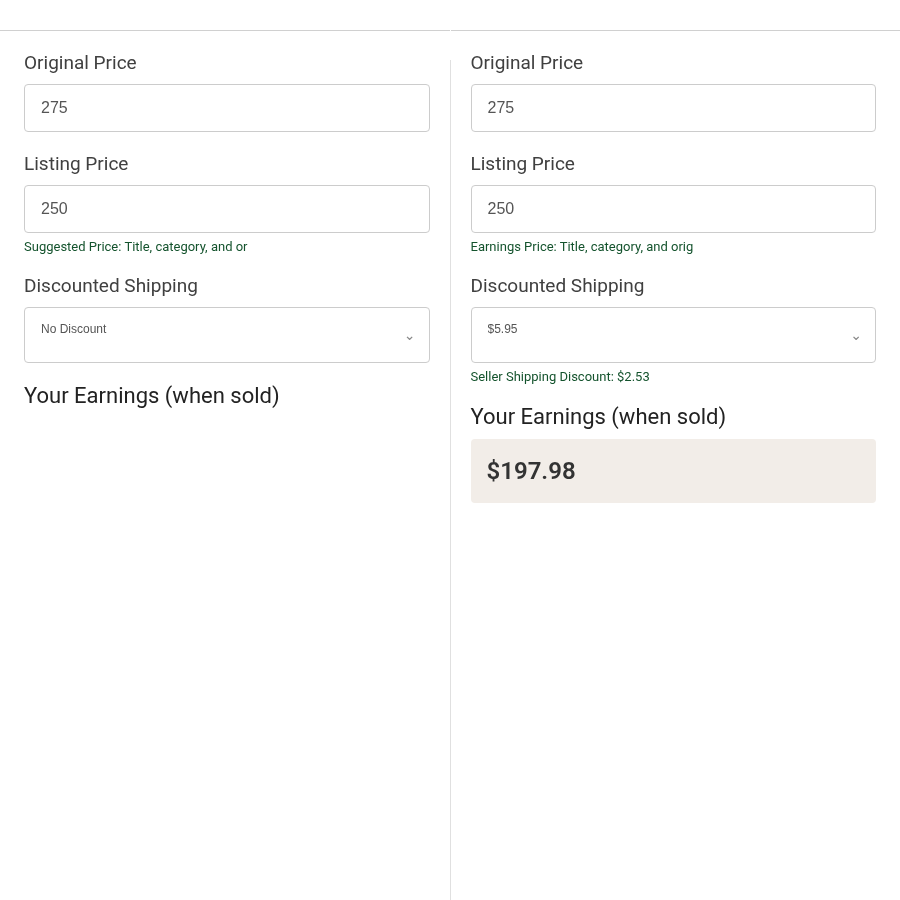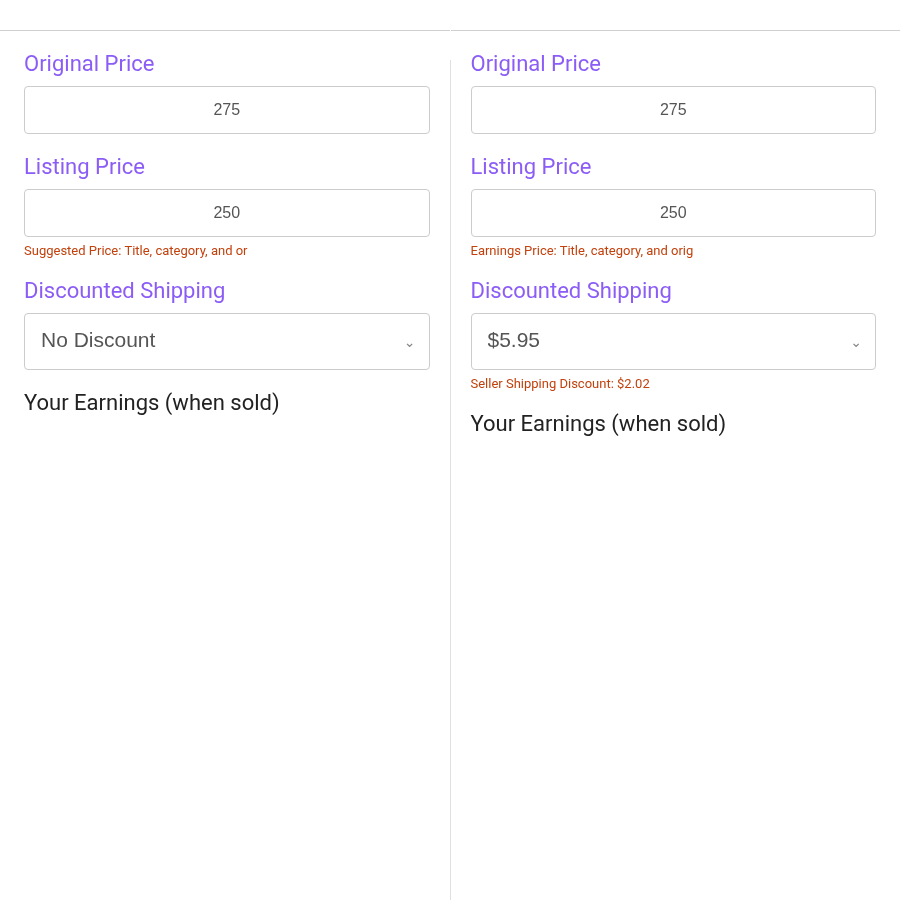--- a/index.html
+++ b/index.html
@@ -43,57 +43,56 @@
       width: 1px;
       background: #e0e0e0;
       margin-top: 30px;
     }
 
     .field-group {
       margin-bottom: 20px;
     }
 
     .field-label {
-      font-size: 22px;
+      font-size: 19px;
       font-weight: 400;
-      color: #8b5cf6;
+      color: #404040;
       margin-bottom: 10px;
       display: block;
     }
 
     .field-input {
       width: 100%;
       border: 1px solid #cccccc;
       border-radius: 4px;
       padding: 14px 16px;
       font-size: 16px;
       color: #555555;
       background: #ffffff;
       outline: none;
-      text-align: center;
     }
 
     .field-hint {
       font-size: 13px;
-      color: #c2410c;
+      color: #14532d;
       margin-top: 6px;
       display: block;
     }
 
     .select-wrapper {
       position: relative;
       width: 100%;
     }
 
     .field-select {
       width: 100%;
       border: 1px solid #cccccc;
       border-radius: 4px;
-      padding: 14px 40px 18px 16px;
-      font-size: 21px;
+      padding: 14px 40px 26px 16px;
+      font-size: 12px;
       color: #555555;
       background: #ffffff;
       appearance: none;
       -webkit-appearance: none;
       outline: none;
       cursor: pointer;
     }
 
     .select-chevron {
       position: absolute;
@@ -176,21 +175,22 @@
     <div class="field-group">
       <span class="field-label">Discounted Shipping</span>
       <div class="select-wrapper">
         <select class="field-select">
           <option>No Discount</option>
           <option selected="">$5.95</option>
           <option>$7.99</option>
         </select>
         <span class="select-chevron">⌄</span>
       </div>
-      <span class="field-hint">Seller Shipping Discount: $2.02</span>
+      <span class="field-hint">Seller Shipping Discount: $2.53</span>
     </div>
 
     <div class="field-group">
       <span class="earnings-label">Your Earnings (when sold)</span>
+      <div class="earnings-box">$197.98</div>
     </div>
 
   </div>
 </div>
 
 </body></html>

